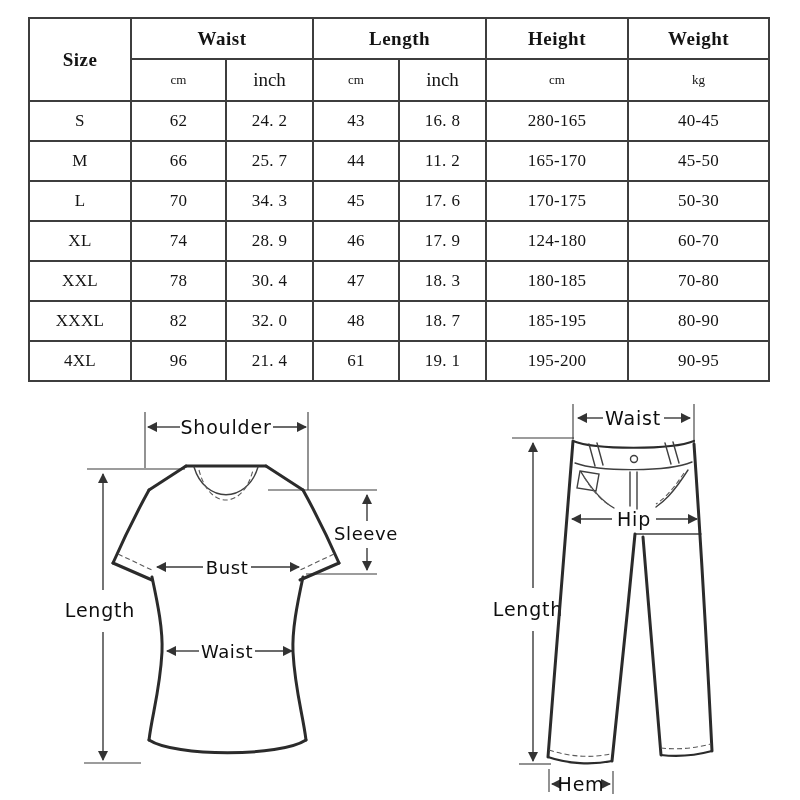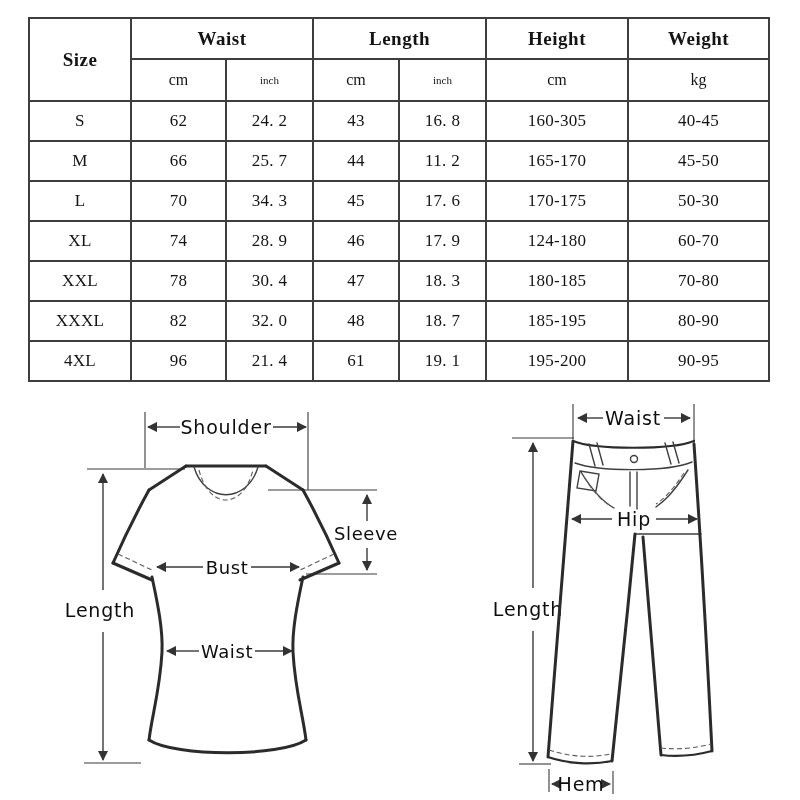--- a/index.html
+++ b/index.html
@@ -10,22 +10,22 @@
   }
   html,body{margin:0;padding:0;background:#fff;}
   .canvas{position:relative;width:800px;height:800px;background:#ffffff;overflow:hidden;
           font-family:"Liberation Serif", serif;color:var(--text);}
   
   .size-table-wrap{position:absolute;left:28px;top:17px;}
   table.size-table{border-collapse:collapse;table-layout:fixed;width:740px;}
   table.size-table td{border:2px solid var(--border);text-align:center;vertical-align:middle;
           padding:0;font-family:"Liberation Serif", serif;color:var(--text);}
   td.h1{font-size:19px;font-weight:bold;letter-spacing:.5px;}
-  td.unit{font-size:16px;border-radius:15px;}
-  td.unit-inch{font-size:11px;font-family:"Liberation Sans", sans-serif;color:#3c3c3c;}
+  td.unit{font-size:13px;border-radius:15px;}
+  td.unit-inch{font-size:19px;font-family:"Liberation Sans", sans-serif;color:#3c3c3c;}
   td.cell{font-size:17px;letter-spacing:.3px;}
   tr.r-head1{height:41px;}
   tr.r-head2{height:42px;}
   tr.r-data{height:40px;}
   
   .diagram-svg{position:absolute;}
   .svg-shirt{left:60px;top:398px;}
   .svg-pants{left:478px;top:398px;}
   .garment{fill:none;stroke:var(--line);stroke-width:3;stroke-linecap:round;stroke-linejoin:round;}
   .garment-mid{fill:none;stroke:var(--line);stroke-width:2.2;stroke-linecap:round;}
@@ -67,21 +67,21 @@
           <td class="unit-inch">inch</td>
           <td class="unit">cm</td>
           <td class="unit">kg</td>
         </tr>
         <tr class="r-data">
           <td class="cell">S</td>
           <td class="cell">62</td>
           <td class="cell">24. 2</td>
           <td class="cell">43</td>
           <td class="cell">16. 8</td>
-          <td class="cell">160-305</td>
+          <td class="cell">280-165</td>
           <td class="cell">40-45</td>
         </tr>
         <tr class="r-data">
           <td class="cell">M</td>
           <td class="cell">66</td>
           <td class="cell">25. 7</td>
           <td class="cell">44</td>
           <td class="cell">11. 2</td>
           <td class="cell">165-170</td>
           <td class="cell">45-50</td>

